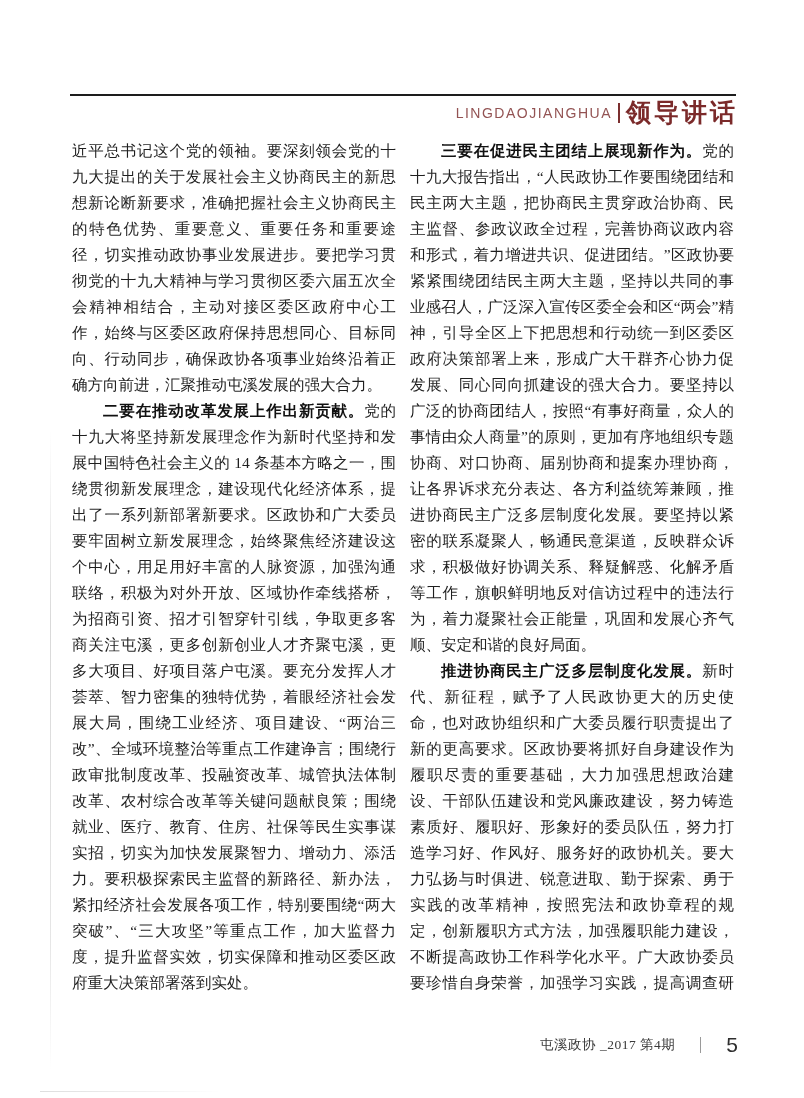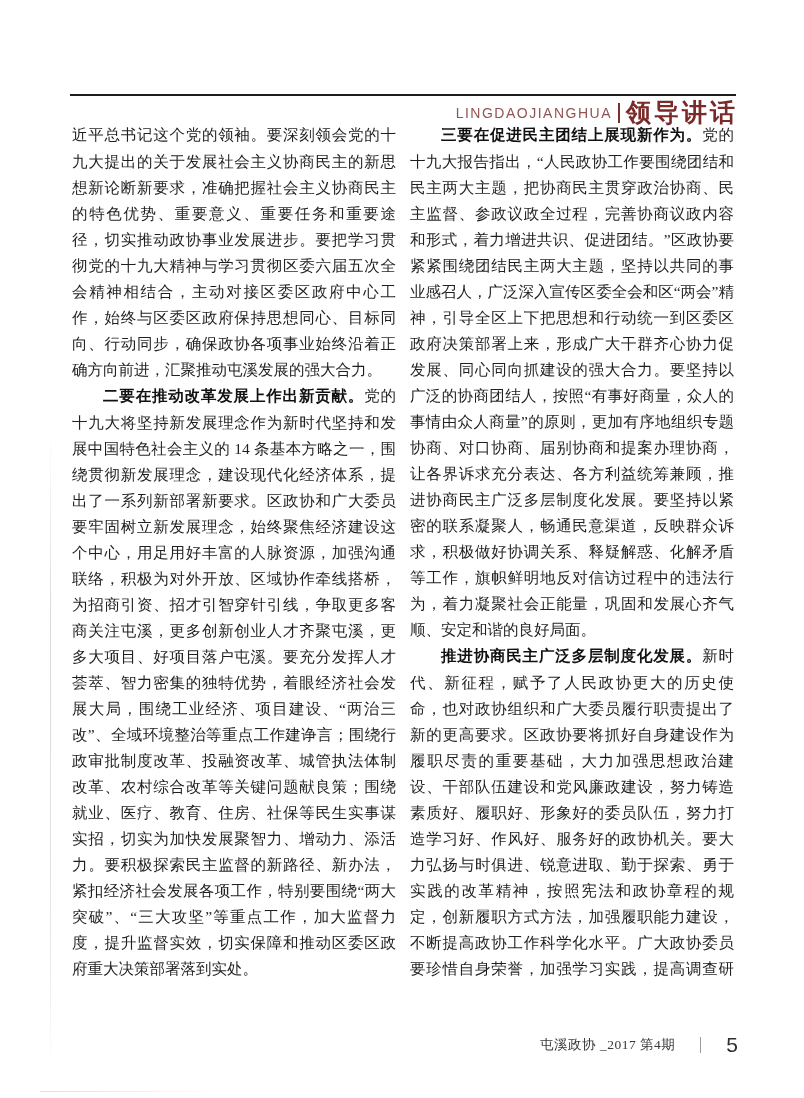--- a/index.html
+++ b/index.html
@@ -55,35 +55,35 @@
   }
   .header-rule {
     position: absolute;
     top: 94px; left: 70px; width: 666px; height: 2px;
     background: #1d1d1d;
   }
 
   
   .columns {
     position: absolute;
-    top: 122px; left: 72px;
+    top: 138px; left: 72px;
     width: 662px; height: 882px;
     column-count: 2;
     column-gap: 14px;
     column-fill: auto;
     overflow: hidden;
     text-align: justify;
     font-size: 15.5px;
     line-height: 26px;
     color: #1f1f1f;
   }
   .columns p { margin: 0; }
   .columns p.indent { text-indent: 2em; }
   .para-lead {
-    font-family: Liberation Mono, monospace;
+    font-family: Liberation Sans, sans-serif;
     font-weight: 700;
     color: #111111;
   }
 
   
   .footer {
     position: absolute;
     top: 1033px; right: 66px;
     display: flex;
     align-items: center;

